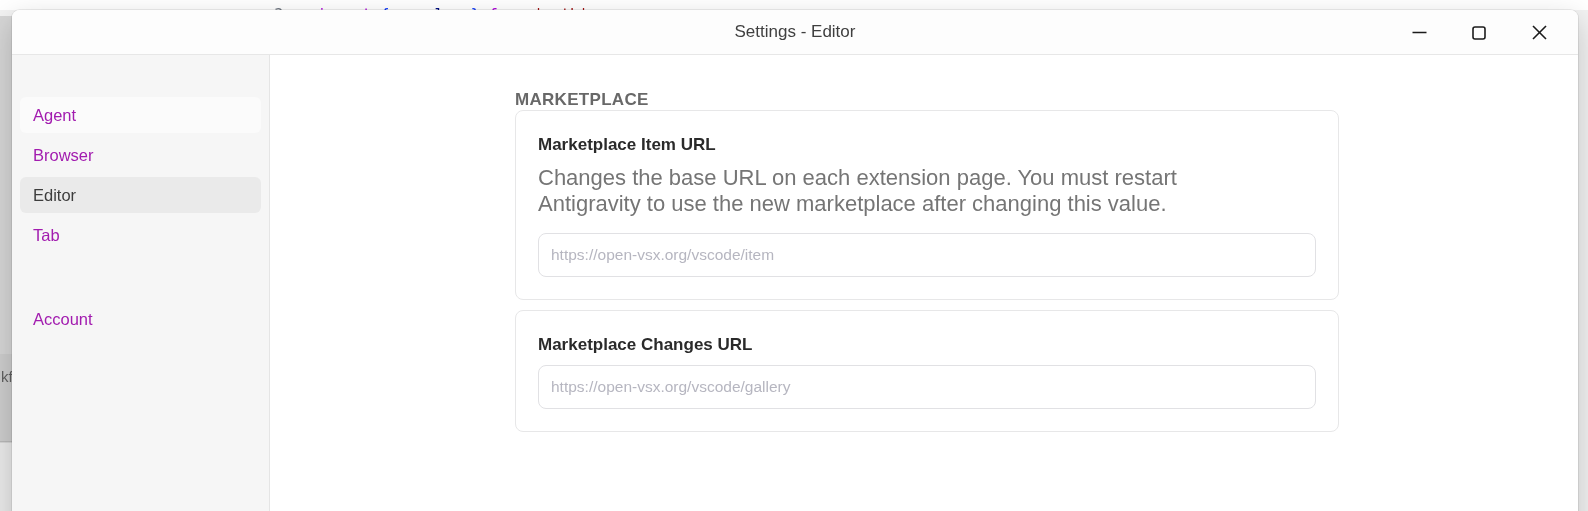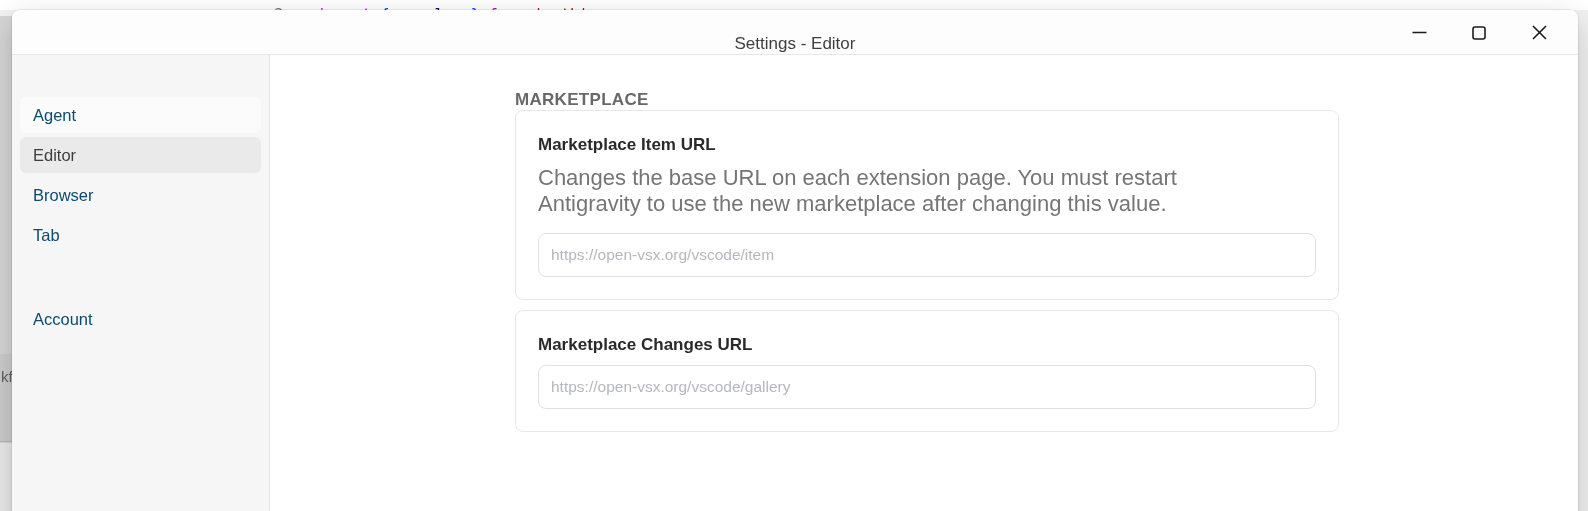--- a/index.html
+++ b/index.html
@@ -41,21 +41,21 @@
   .dialog {
     position:absolute; left:12px; top:10px; width:1566px; height:560px;
     background:#ffffff; border-radius:8px;
     box-shadow:0 0 0 1px rgba(0,0,0,0.07), 0 10px 30px rgba(0,0,0,0.20);
     overflow:hidden; display:flex; flex-direction:column; z-index:2;
   }
 
   .titlebar {
     height:45px; flex:none; position:relative; background:#fdfdfd;
     border-bottom:1px solid #e7e7e7;
-    display:flex; align-items:flex-end; justify-content:center;
+    display:flex; align-items:center; justify-content:center;
   }
   .title { font-size:17px; color:#3f3f3f; }
   .controls {
     position:absolute; right:16px; top:0; height:45px;
     display:flex; align-items:center; gap:14px;
   }
   .ctrl-btn {
     width:46px; height:40px; border:none; background:transparent;
     display:flex; align-items:center; justify-content:center; cursor:pointer;
   }
@@ -65,21 +65,21 @@
 
   
   .sidebar {
     width:258px; flex:none; background:#f6f6f6;
     border-right:1px solid #e5e5e5;
     padding-top:42px; display:flex; flex-direction:column;
   }
   .nav-item {
     margin:0 8px 4px; height:36px; border-radius:6px;
     display:flex; align-items:center; padding:0 13px;
-    font-size:16.5px; color:#0c4a6e; cursor:pointer;
+    font-size:16.5px; color:#a21caf; cursor:pointer;
   }
   .nav-item.first { background:#fbfbfb; }
   .nav-item.selected { background:#eaeaea; color:#3d3d3d; }
   .sidebar-spacer { height:44px; flex:none; }
 
   
   .content {
     flex:1; background:#ffffff; overflow:hidden;
     padding:35px 0 0 245px;
   }
@@ -143,22 +143,22 @@
           <line x1="14" y1="1" x2="1" y2="14" stroke="#1b1b1b" stroke-width="1.6"></line>
         </svg>
       </button>
     </div>
   </div>
 
   <div class="dlg-body">
 
     <aside class="sidebar">
       <div class="nav-item first">Agent</div>
+      <div class="nav-item">Browser</div>
       <div class="nav-item selected">Editor</div>
-      <div class="nav-item">Browser</div>
       <div class="nav-item">Tab</div>
       <div class="sidebar-spacer"></div>
       <div class="nav-item">Account</div>
     </aside>
 
     <main class="content">
       <div class="section-label">MARKETPLACE</div>
 
       <div class="card">
         <div class="setting-title">Marketplace Item URL</div>

